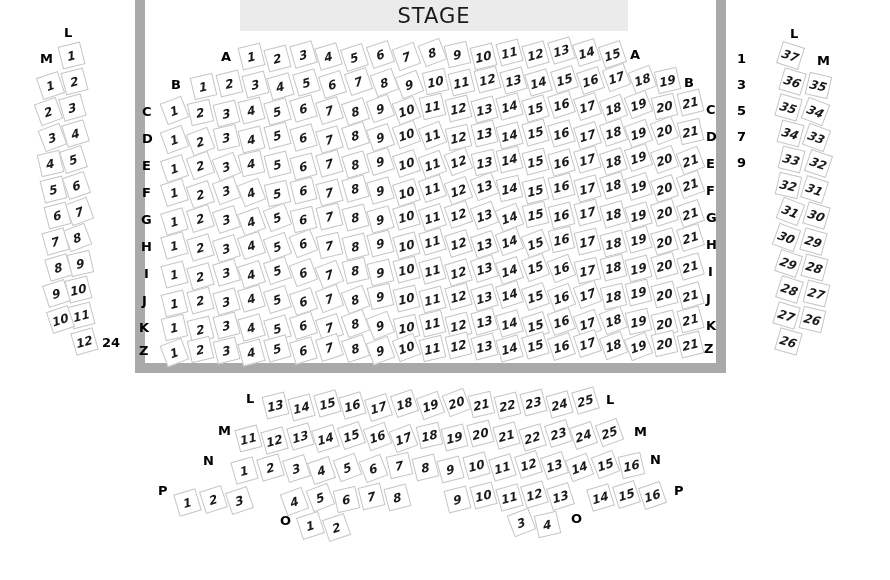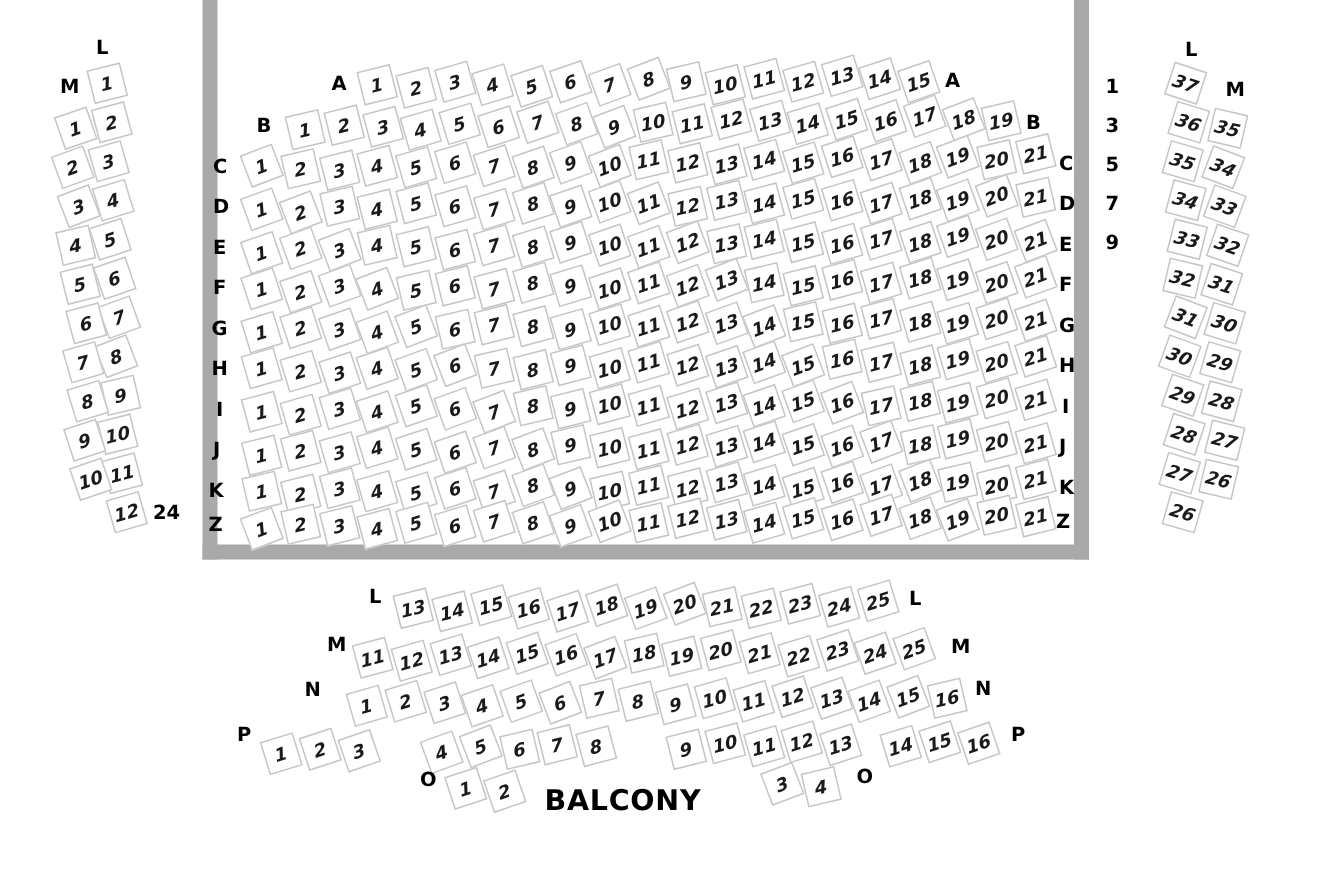--- a/index.html
+++ b/index.html
@@ -39,20 +39,23 @@
     letter-spacing:0.5px; color:var(--label);
   }
 </style>
 </head>
 <body>
 
 <div id="chart">
   <div class="wall wall-left"></div>
   <div class="wall wall-right"></div>
   <div class="wall wall-bottom"></div>
+  <div class="stage">
+    <span>STAGE</span>
+  </div>
   <div id="seats-root">
       <div class="rlabel" style="left: 221px; top: 50px;">A</div>
       <div class="seat" style="left: 240px; top: 45px; transform: rotate(-14deg);">
         <span class="num">1</span>
       </div>
       <div class="seat" style="left: 265.8px; top: 46.62px; transform: rotate(-15deg);">
         <span class="num">2</span>
       </div>
       <div class="seat" style="left: 291.6px; top: 43.24px; transform: rotate(-16deg);">
         <span class="num">3</span>
@@ -1141,14 +1144,13 @@
         <span class="num">2</span>
       </div>
       <div class="seat" style="left: 510px; top: 511.468px; transform: rotate(-21deg);">
         <span class="num">3</span>
       </div>
       <div class="seat" style="left: 535.8px; top: 513.158px; transform: rotate(-13deg);">
         <span class="num">4</span>
       </div>
       <div class="rlabel" style="left: 571px; top: 512px;">O</div>
     </div>
-  <div class="balcony-title">BALCONY</div>
 </div>
 
 </body></html>

